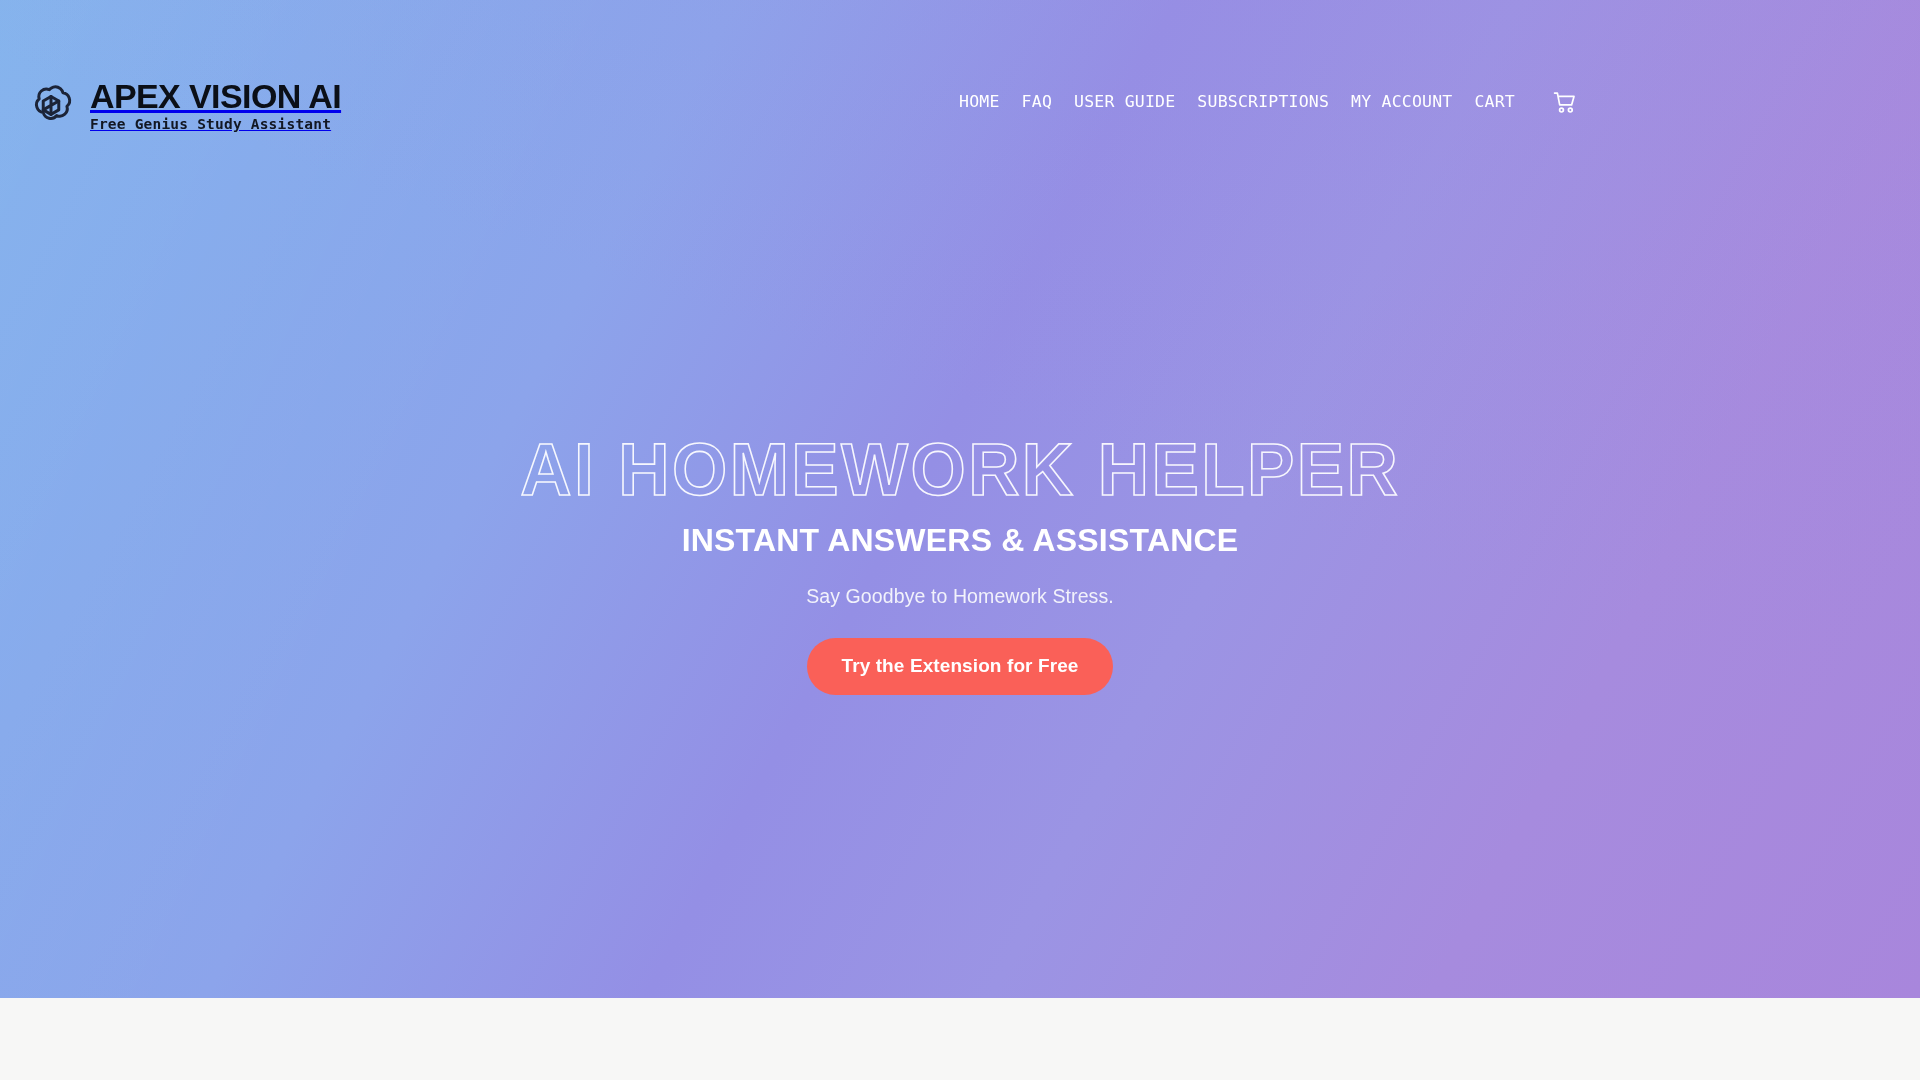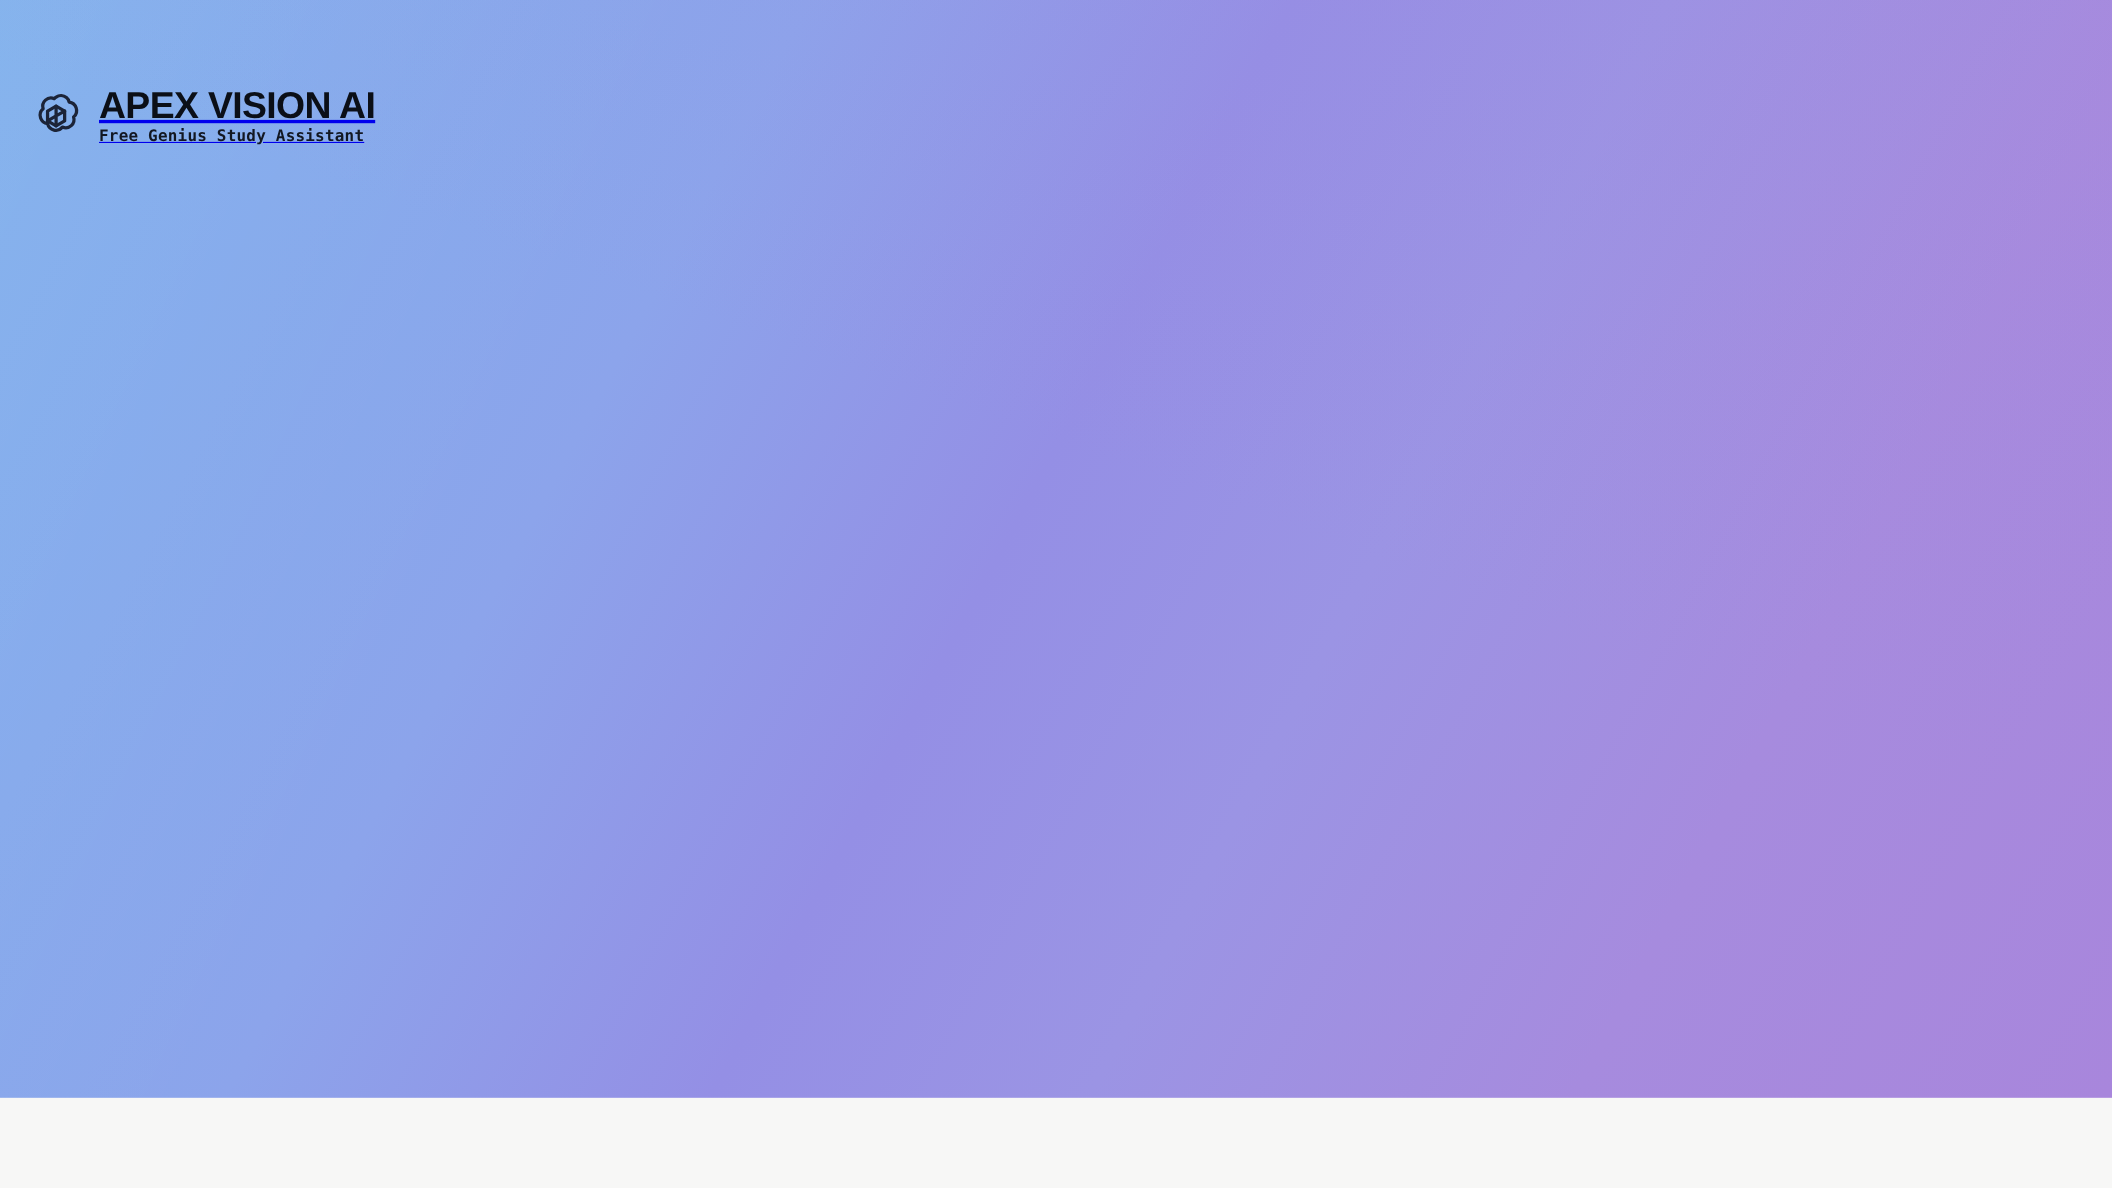--- a/index.html
+++ b/index.html
@@ -194,18 +194,40 @@
         <path fill="none" stroke="#1C2438" stroke-width="3.1" stroke-linejoin="round" stroke-linecap="round" d="M24 6.6c3.0-2.1 7.0-1.9 9.8 0.4 1.3 1.1 2.2 2.6 2.6 4.2 3.0 0.4 5.6 2.5 6.6 5.4 1.1 3.2 0.1 6.7-2.4 8.8 0.9 2.9 0.1 6.1-2.2 8.2-2.3 2.1-5.6 2.6-8.4 1.4-1.9 2.4-5.0 3.5-8.0 2.8-3.1-0.7-5.4-3.1-6.1-6.0-3.0-0.4-5.6-2.5-6.6-5.4-1.1-3.2-0.1-6.7 2.4-8.8-0.9-2.9-0.1-6.1 2.2-8.2 2.3-2.1 5.6-2.6 8.4-1.4 0.5-0.5 1.1-1.0 1.7-1.4z"></path>
         <path fill="none" stroke="#1C2438" stroke-width="3.1" stroke-linejoin="round" stroke-linecap="round" d="M24 15.1 L32.1 19.8 L32.1 29.1 L24 33.8 L15.9 29.1 L15.9 19.8 Z"></path>
         <path fill="none" stroke="#1C2438" stroke-width="3.1" stroke-linecap="round" d="M24 15.1 L24 24.4 M32.1 19.8 L24 24.4 M24 24.4 L24 33.8 M15.9 29.1 L24 24.4"></path>
       </svg>
       <span class="brand-text">
         <span class="brand-title">APEX VISION AI</span>
         <span class="brand-tagline">Free Genius Study Assistant</span>
       </span>
     </a>
 
+    <nav class="main-nav">
+      <a class="nav-link" href="#">HOME</a>
+      <a class="nav-link" href="#">FAQ</a>
+      <a class="nav-link" href="#">USER GUIDE</a>
+      <a class="nav-link" href="#">SUBSCRIPTIONS</a>
+      <a class="nav-link" href="#">MY ACCOUNT</a>
+      <a class="nav-link" href="#">CART</a>
+
+      <button class="cart-button" aria-label="Cart">
+        <svg width="26" height="26" viewBox="0 0 26 26" aria-hidden="true">
+          <path fill="none" stroke="currentColor" stroke-width="1.7" stroke-linecap="round" stroke-linejoin="round" d="M2.6 3.1 L5.4 3.1 L7.7 14.9 L19.6 14.9 L22 6.4 L6.3 6.4"></path>
+          <circle cx="9.5" cy="20.1" r="1.9" fill="none" stroke="currentColor" stroke-width="1.7"></circle>
+          <circle cx="18.3" cy="20.1" r="1.9" fill="none" stroke="currentColor" stroke-width="1.7"></circle>
+        </svg>
+      </button>
+    </nav>
   </header>
 
+  <div class="hero-content">
+    <h1 class="hero-headline">AI HOMEWORK HELPER</h1>
+    <h2 class="hero-subheadline">INSTANT ANSWERS &amp; ASSISTANCE</h2>
+    <p class="hero-kicker">Say Goodbye to Homework Stress.</p>
+    <button class="hero-cta">Try the Extension for Free</button>
+  </div>
 
 </section>
 
 <section class="next-section"></section>
 
 </body></html>

